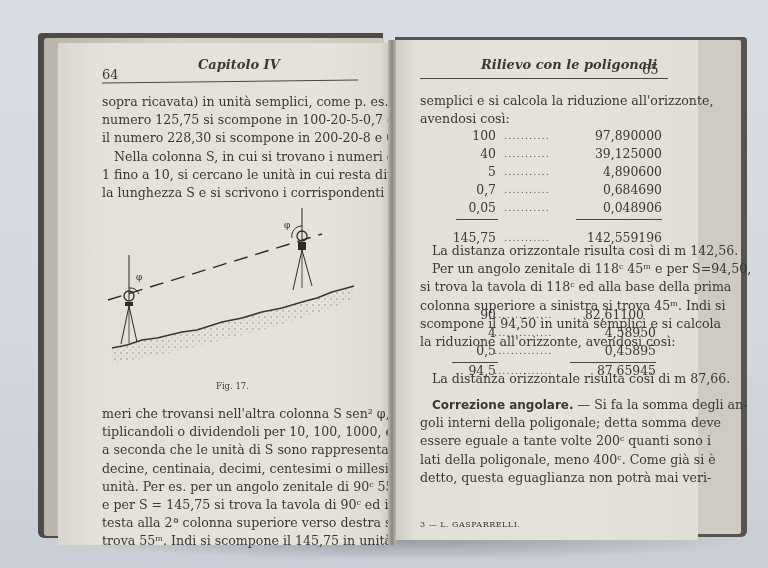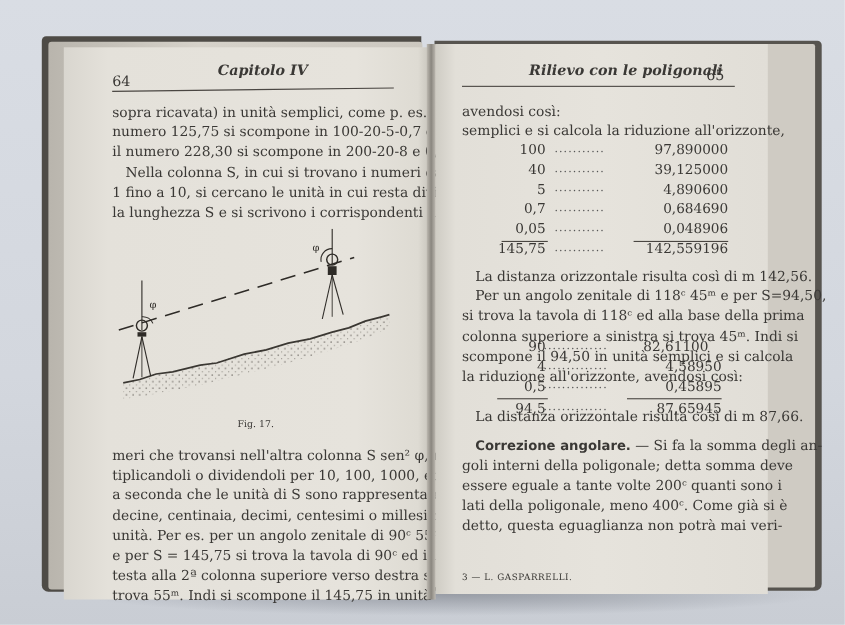--- a/index.html
+++ b/index.html
@@ -117,22 +117,22 @@
 </div>
 
 <div class="gutter"></div>
 
 <div class="page page-right">
   <div class="runhead it" style="left:85px;top:17px;">Rilievo con le poligonali</div>
   <div class="pno" style="left:246px;top:22px;">65</div>
   <div class="rule" style="left:24px;top:38px;width:248px;"></div>
 
   <div class="para" style="left:24px;top:52px;width:250px;">
+    <span class="ln">semplici e si calcola la riduzione all'orizzonte,</span>
     <span class="ln last">avendosi così:</span>
-    <span class="ln">semplici e si calcola la riduzione all'orizzonte,</span>
   </div>
 
   <div class="tbl" style="left:40px;top:88px;width:230px;">
     <div class="row">
         <span class="a" style="right:170px;">100</span>
         <span class="dots" style="left:68px;">...........</span>
         <span class="b" style="right:4px;">97,890000</span>
       </div>
     <div class="row">
         <span class="a" style="right:170px;">40</span>
@@ -149,21 +149,21 @@
         <span class="dots" style="left:68px;">...........</span>
         <span class="b" style="right:4px;">0,684690</span>
       </div>
     <div class="row">
         <span class="a" style="right:170px;">0,05</span>
         <span class="dots" style="left:68px;">...........</span>
         <span class="b" style="right:4px;">0,048906</span>
       </div>
     <div class="uline" style="left:20px;top:91px;width:42px;"></div>
     <div class="uline" style="left:140px;top:91px;width:86px;"></div>
-    <div class="row" style="margin-top:0;">
+    <div class="row" style="margin-top:12px;">
         <span class="a" style="right:170px;">145,75</span>
         <span class="dots" style="left:68px;">...........</span>
         <span class="b" style="right:4px;">142,559196</span>
       </div>
   </div>
 
   <div class="para" style="left:24px;top:202px;width:250px;">
     <span class="ln" style="padding-left:12px;">La distanza orizzontale risulta così di m 142,56.</span>
     <span class="ln" style="padding-left:12px;">Per un angolo zenitale di 118ᶜ 45ᵐ e per S=94,50,</span>
     <span class="ln">si trova la tavola di 118ᶜ ed alla base della prima</span>

